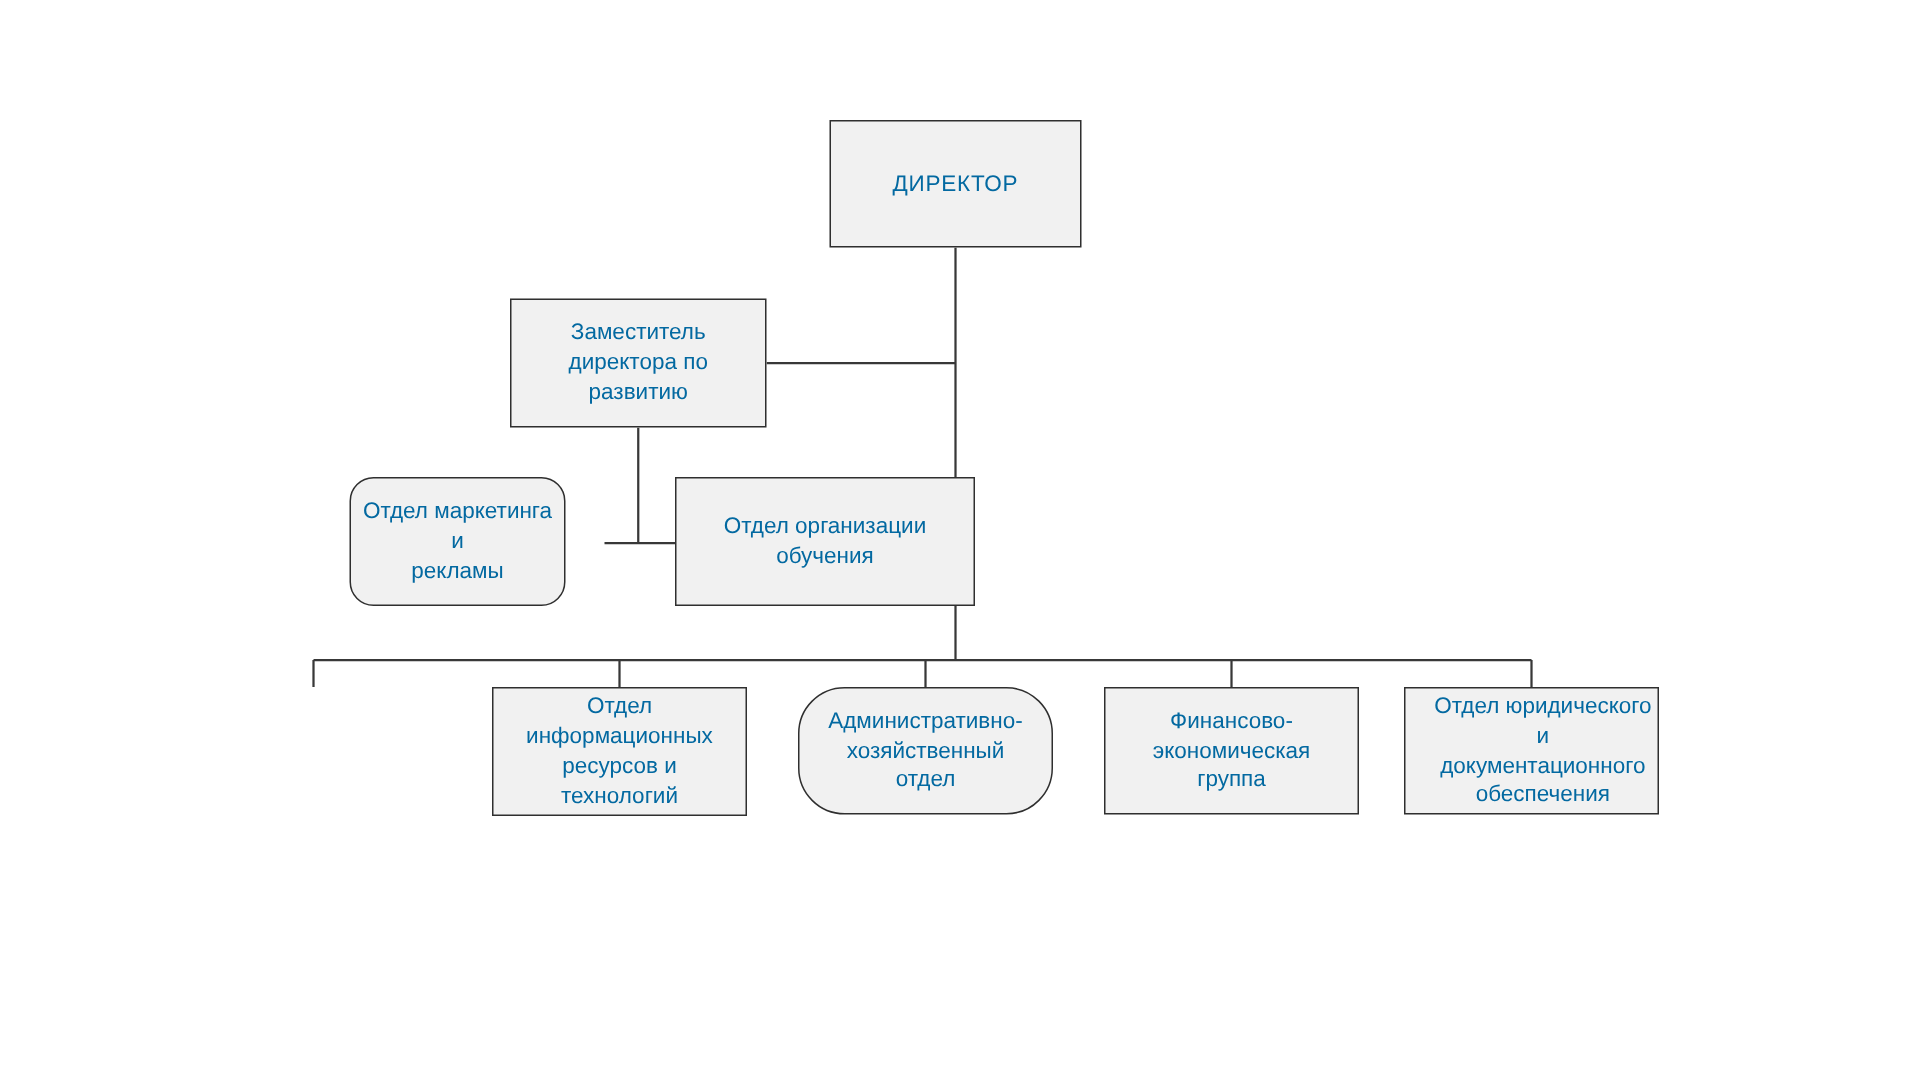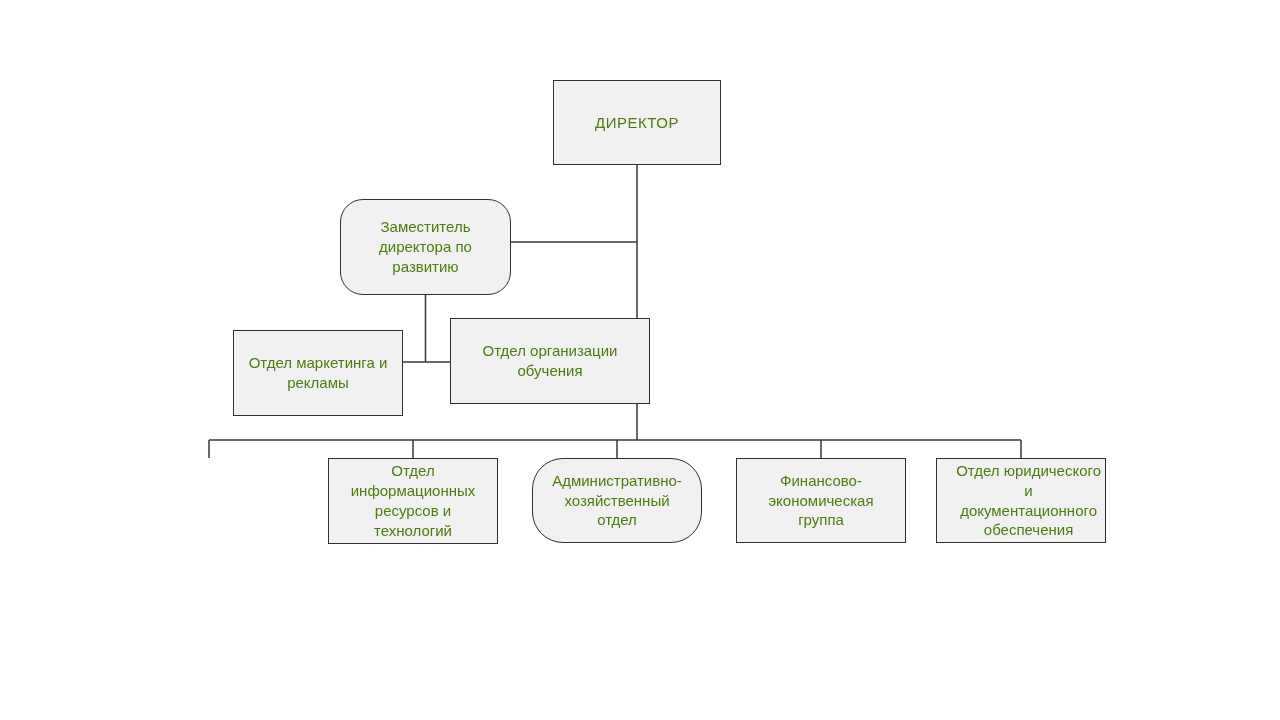--- a/index.html
+++ b/index.html
@@ -19,21 +19,21 @@
   }
   .node {
     position: absolute;
     box-sizing: border-box;
     background: #f1f1f1;
     border: 1px solid #2f2f2f;
     display: flex;
     align-items: center;
     justify-content: center;
     text-align: center;
-    color: #4d7c0f;
+    color: #0369a1;
     font-size: 15px;
     line-height: 1.32;
   }
   .node .lbl {
     white-space: pre-line;
     padding: 2px 4px;
   }
   .node.director .lbl { letter-spacing: 0.5px; }
 </style>
 </head>
@@ -51,27 +51,27 @@
     <path d="M413 440 L413 458"></path>
     <path d="M617 440 L617 458"></path>
     <path d="M821 440 L821 458"></path>
     <path d="M1021 440 L1021 458"></path>
   </svg>
 
   <div class="node director" style="left:553px; top:80px; width:168px; height:85px;">
     <span class="lbl">ДИРЕКТОР</span>
   </div>
 
-  <div class="node" style="left:340px; top:199px; width:171px; height:96px;border-radius:23px;">
+  <div class="node" style="left:340px; top:199px; width:171px; height:86px;">
     <span class="lbl">Заместитель
 директора по
 развитию</span>
   </div>
 
-  <div class="node" style="left:233px; top:330px; width:170px; height:86px;">
+  <div class="node" style="left:233px; top:318px; width:144px; height:86px;border-radius:16px;">
     <span class="lbl">Отдел маркетинга и
 рекламы</span>
   </div>
 
   <div class="node" style="left:450px; top:318px; width:200px; height:86px;">
     <span class="lbl">Отдел организации
 обучения</span>
   </div>
 
 

